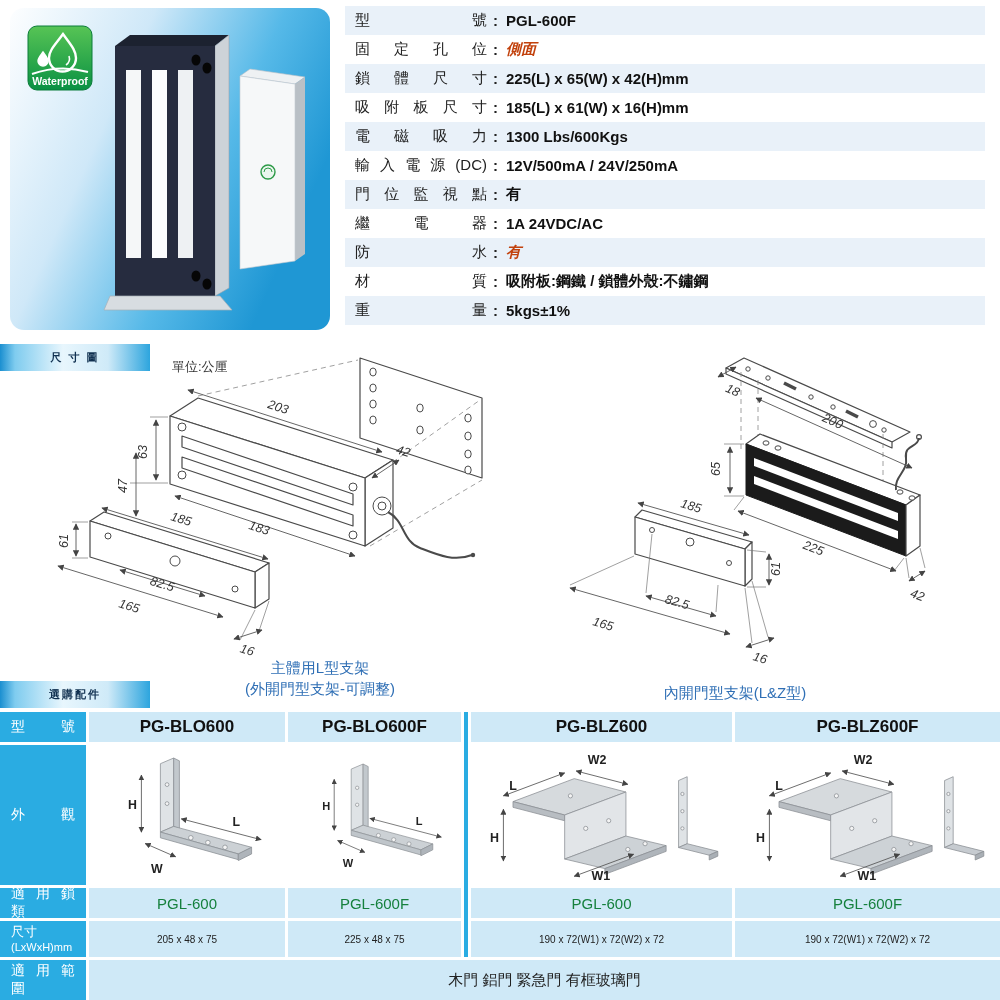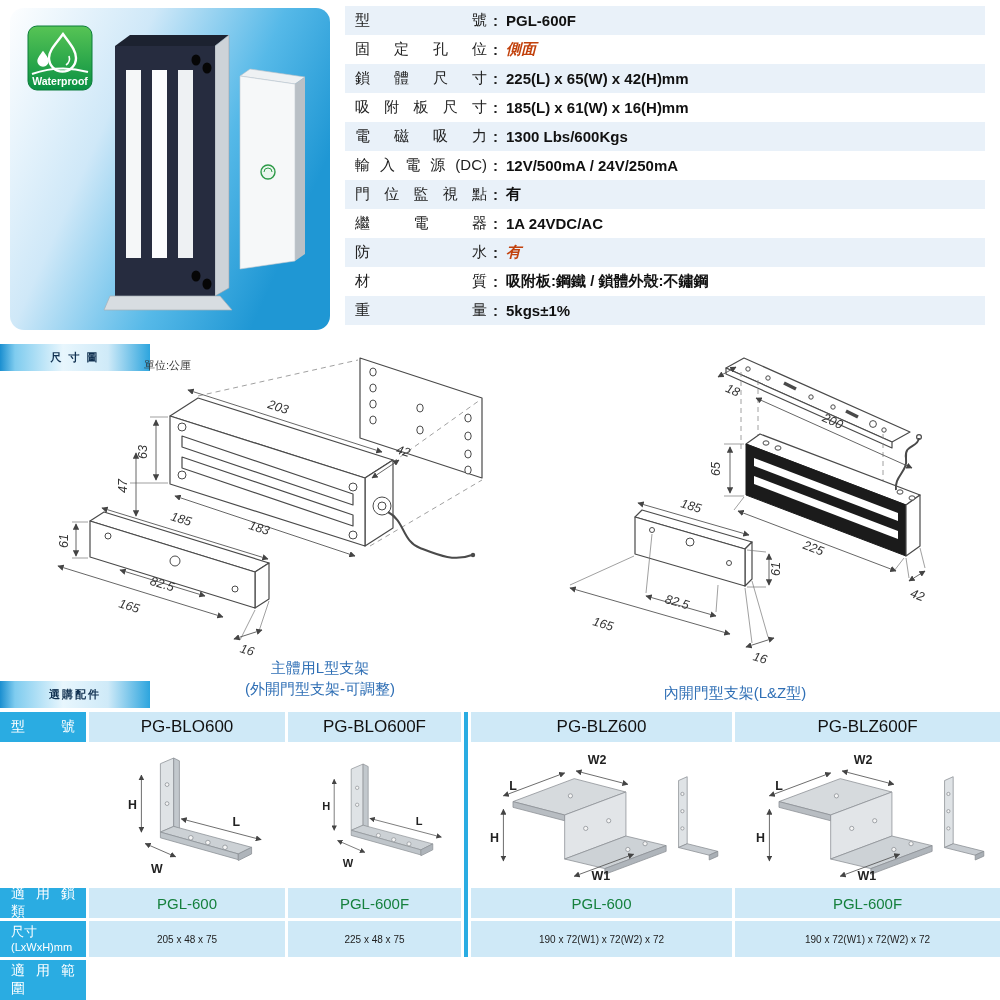--- a/index.html
+++ b/index.html
@@ -15,21 +15,21 @@
           color:#222;flex:none;}
   .scolon{flex:none;margin:0 8px 0 6px;color:#222;font-weight:bold;}
   .sval{font-weight:bold;color:#111;white-space:nowrap;}
   .sval.blue{color:#c2410c;font-style:italic;}
   
   .bar{position:absolute;height:27px;width:150px;display:flex;align-items:center;
        justify-content:center;font-size:11px;font-weight:bold;color:#103050;letter-spacing:2px;
        background:linear-gradient(90deg,#1b8fd0 0%,#7fccef 10%,#e8f6fd 42%,#cfeaf8 72%,#2da5de 100%);}
   .dim-bar{left:0;top:344px;}
   .acc-bar{left:0;top:681px;}
-  .unit{position:absolute;left:144px;top:358px;font-size:11px;color:#333;}
+  .unit{position:absolute;left:172px;top:358px;font-size:13px;color:#333;}
   
   .diagL{position:absolute;left:30px;top:356px;}
   .diagR{position:absolute;left:528px;top:340px;}
   .dimtxt{font-size:12.5px;font-style:italic;fill:#333;}
   .blk{fill:#fff;stroke:#4a4a4a;stroke-width:1.2;stroke-linejoin:round;}
   .dk{fill:#1b1b1b;stroke:#1b1b1b;stroke-width:1;}
   .dim{stroke:#555;stroke-width:.9;fill:none;}
   .ext{stroke:#777;stroke-width:.7;fill:none;}
   .dash{stroke:#888;stroke-width:.8;stroke-dasharray:5 4;fill:none;}
   .hole{fill:#fff;stroke:#4a4a4a;stroke-width:1;}
@@ -40,21 +40,21 @@
   
   .acc{position:absolute;left:0;top:712px;width:1000px;height:288px;display:grid;
        grid-template-columns:86px 196px 173px 4px 261px 265px;
        grid-template-rows:30px 140px 30px 36px 40px;gap:3px;background:#fff;}
   .lab{background:#2aace2;color:#fff;display:flex;align-items:center;padding:0 11px;font-size:14px;}
   .lab .j{width:100%;text-align:justify;text-align-last:justify;}
   .lab .two{line-height:15px;font-size:13px;}
   .lab .two .sm{font-size:11px;}
   .cellb{background:#cfe9f7;display:flex;align-items:center;justify-content:center;}
   .cellw{background:#fff;display:flex;align-items:center;justify-content:center;}
-  .mname{font-weight:normal;font-size:17px;color:#111;}
+  .mname{font-weight:bold;font-size:17px;color:#111;}
   .lockv{font-size:15px;color:#15803d;}
   .sizev{font-size:10px;color:#222;}
   .rangev{font-size:15px;color:#222;}
   .divider{background:#2aace2;grid-column:4;grid-row:1/5;}
   .blab{font-size:13px;font-weight:bold;fill:#222;font-style:normal;}
   .met{stroke:#8a8f94;stroke-width:.8;stroke-linejoin:round;}
 </style>
 </head>
 <body>
 
@@ -347,20 +347,23 @@
         <span class="mname">PG-BLO600F</span>
       </div>
     <div class="divider"></div>
     <div class="cellb" style="grid-column:5;grid-row:1">
         <span class="mname">PG-BLZ600</span>
       </div>
     <div class="cellb" style="grid-column:6;grid-row:1">
         <span class="mname">PG-BLZ600F</span>
       </div>
 
+    <div class="lab" style="grid-column:1;grid-row:2">
+        <span class="j">外 觀</span>
+      </div>
     <div class="cellw" style="grid-column:2;grid-row:2">
       <svg width="190" height="134" viewBox="0 0 200 140">
         <g class="met">
           <polygon points="72,16 86,10 86,82 72,88" fill="#dfe3e6"></polygon>
           <polygon points="86,10 92,13 92,85 86,82" fill="#c2c8cd"></polygon>
           <polygon points="72,88 86,82 168,104 154,111" fill="#ccd1d5"></polygon>
           <polygon points="72,88 72,94 154,117 154,111" fill="#bfc5ca"></polygon>
           <polygon points="154,111 168,104 168,111 154,118" fill="#aeb4ba"></polygon>
           <circle cx="104" cy="94" r="2.4" fill="#f4f4f4"></circle>
             <circle cx="122" cy="99" r="2.4" fill="#f4f4f4"></circle>
@@ -488,15 +491,18 @@
     <div class="cellb" style="grid-column:5;grid-row:4">
         <span class="sizev">190 x 72(W1) x 72(W2) x 72</span>
       </div>
     <div class="cellb" style="grid-column:6;grid-row:4">
         <span class="sizev">190 x 72(W1) x 72(W2) x 72</span>
       </div>
 
     <div class="lab" style="grid-column:1;grid-row:5">
         <span class="j">適 用 範 圍</span>
       </div>
+    <div class="cellb" style="grid-column:2/7;grid-row:5">
+        <span class="rangev">木門 鋁門 緊急門 有框玻璃門</span>
+      </div>
   </div>
 
 </div>
 
 </body></html>

